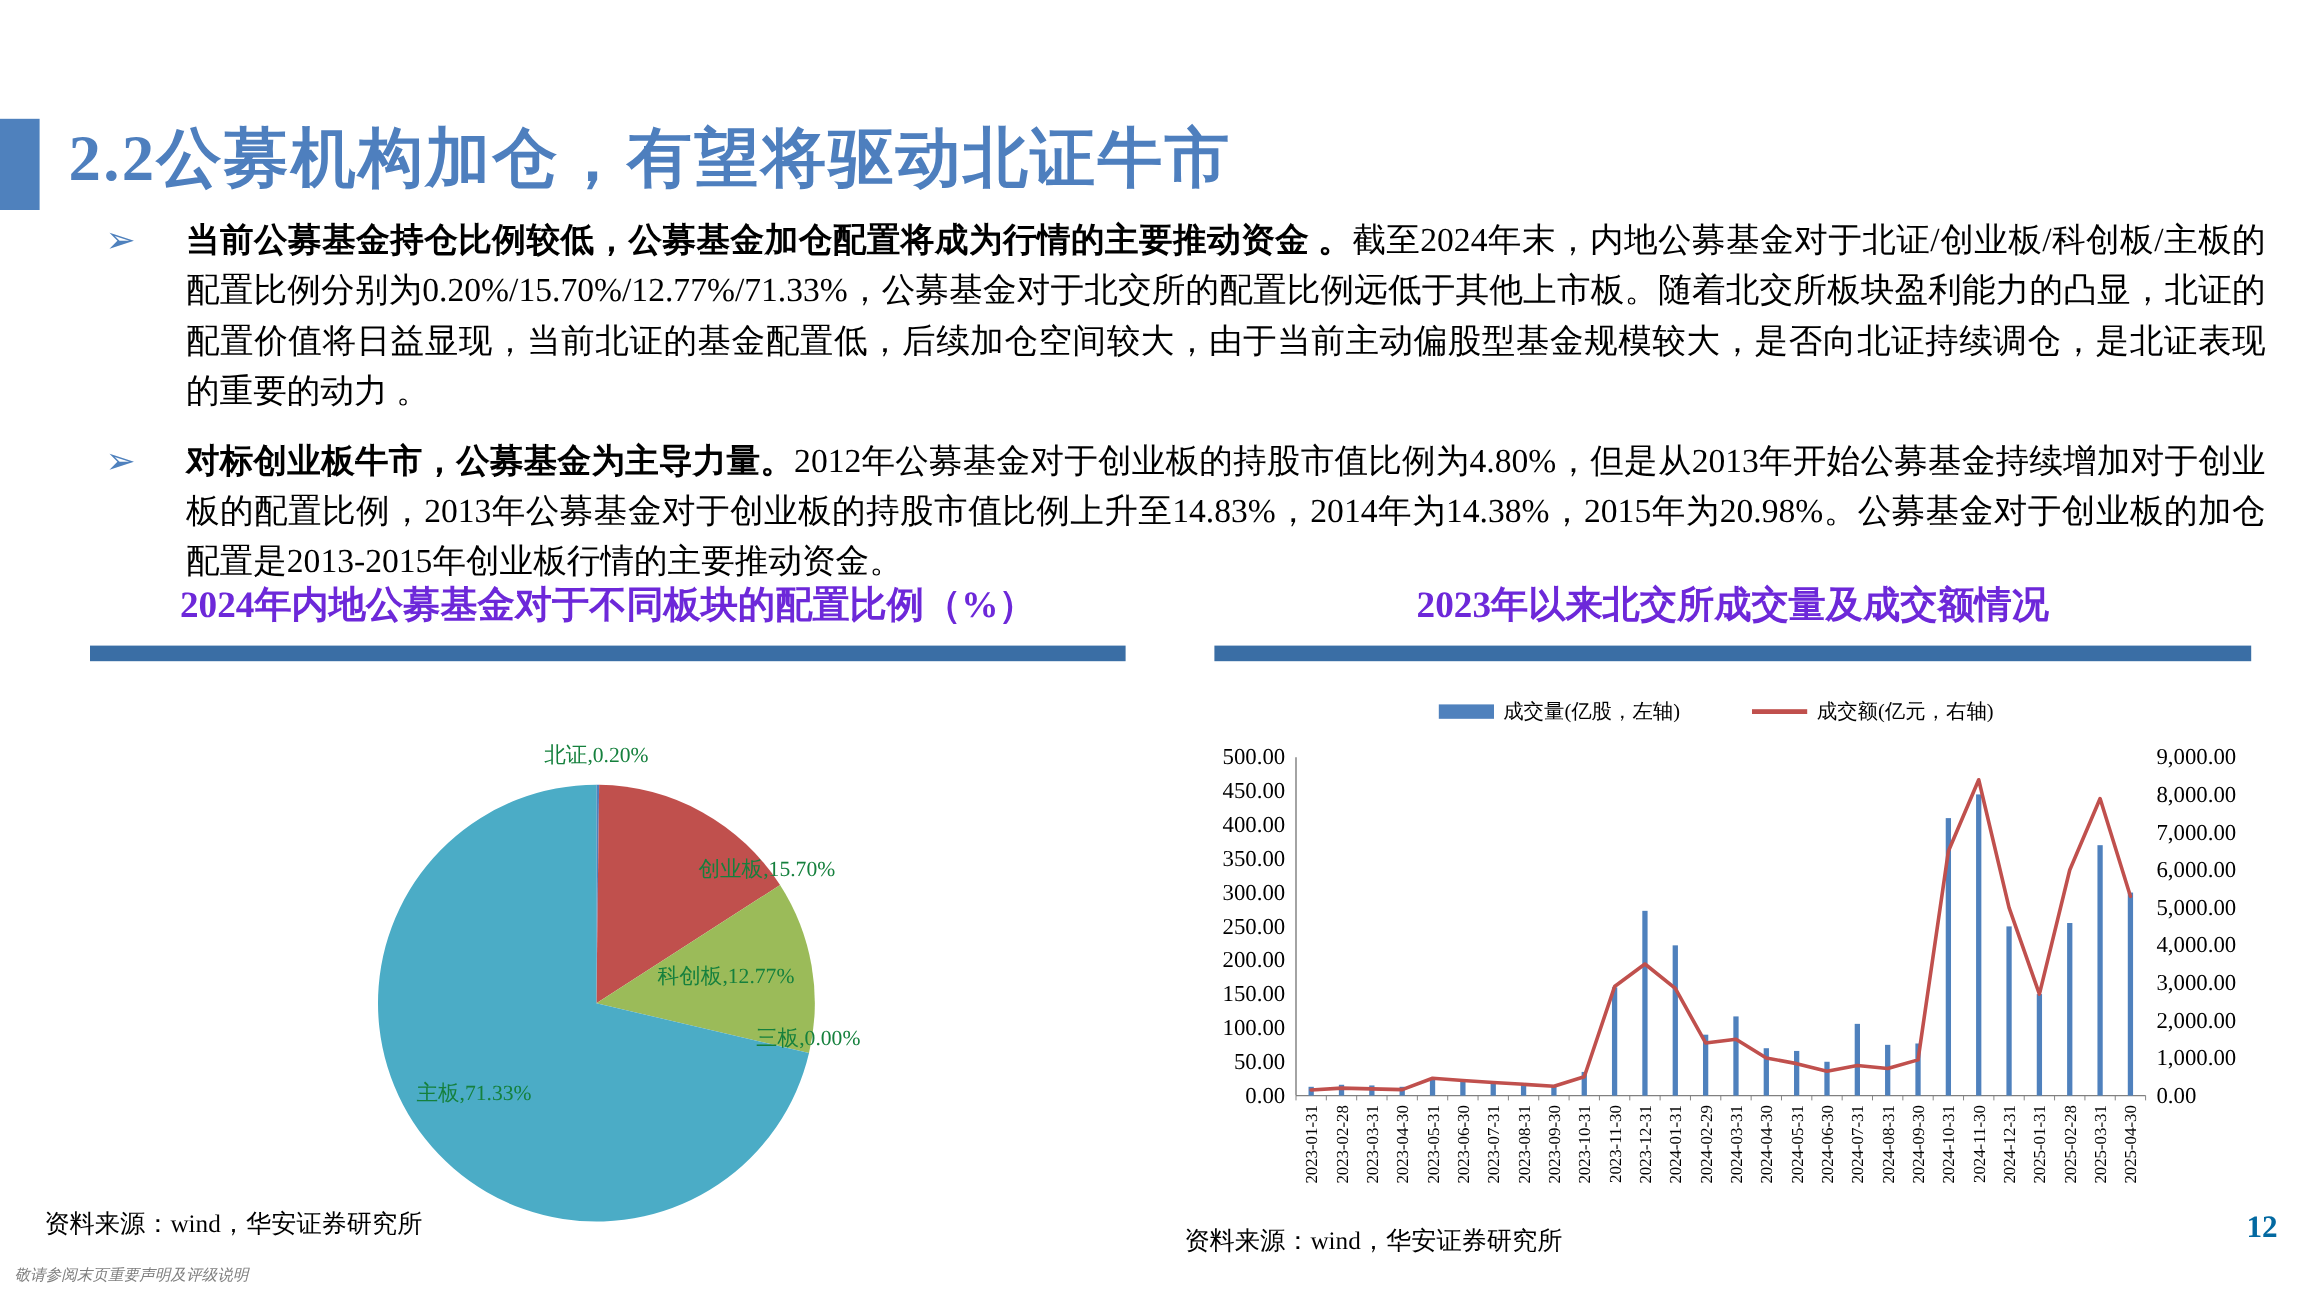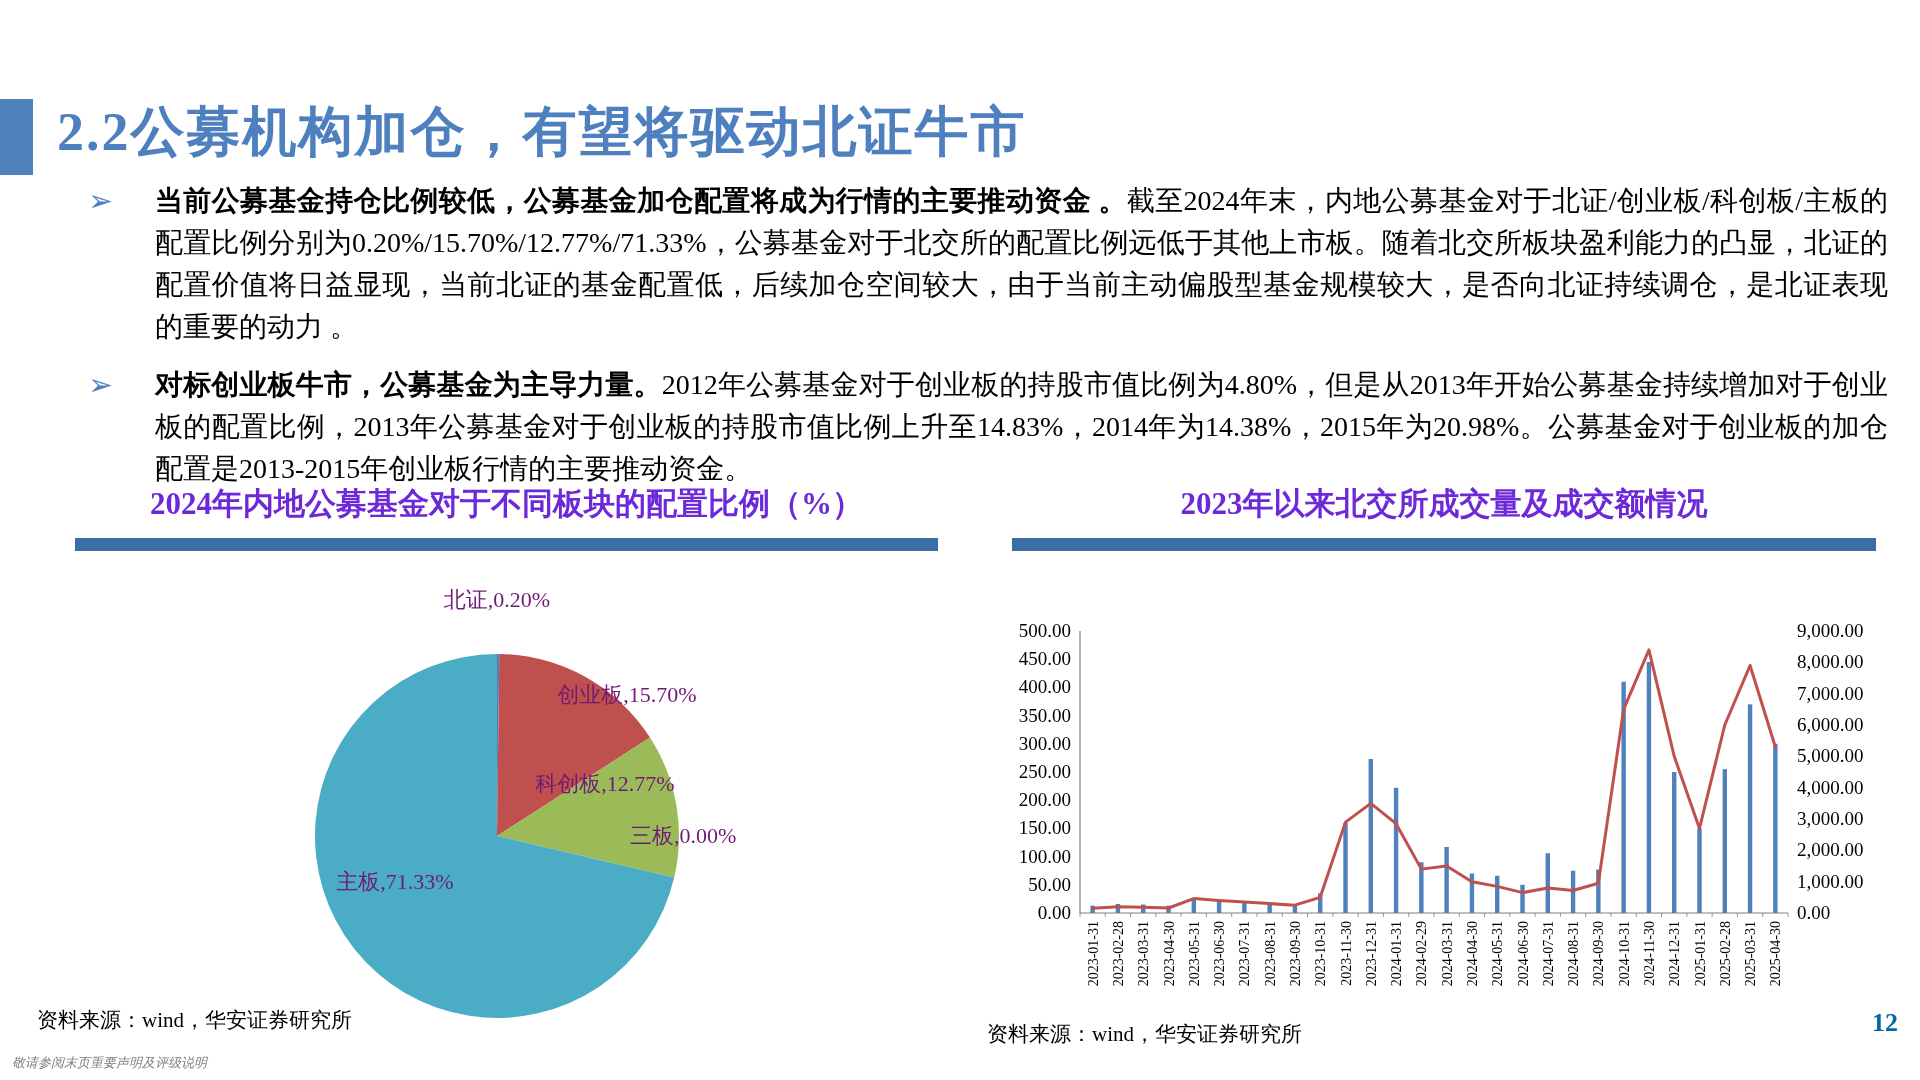--- a/index.html
+++ b/index.html
@@ -26,23 +26,23 @@
     position:absolute;top:483px;text-align:center;
     font-size:31px;font-weight:bold;color:#6d28d9;white-space:nowrap;
   }
   .panel-title.left{left:75px;width:863px;}
   .panel-title.right{left:1012px;width:864px;text-align:center;}
   .title-bar{position:absolute;top:538px;height:13px;background:#3A6EA5;}
   .title-bar.left{left:75px;width:863px;}
   .title-bar.right{left:1012px;width:864px;}
   
   .pie-wrap{position:absolute;left:300px;top:640px;width:400px;height:395px;}
-  .pie-label{position:absolute;font-size:22px;color:#701a75;text-align:center;white-space:nowrap;}
+  .pie-label{position:absolute;font-size:18px;color:#15803d;text-align:center;white-space:nowrap;margin-top:32px;}
   .pie-label.l-bse{left:427px;top:585px;width:140px;}
-  .pie-label.l-chinext{left:500px;top:680px;width:160px;padding-left:47px;}
+  .pie-label.l-chinext{left:512px;top:680px;width:160px;padding-left:47px;}
   .pie-label.l-star{left:520px;top:769px;width:170px;}
   .pie-label.l-neeq{left:630px;top:821px;width:160px;text-align:left;}
   .pie-label.l-main{left:315px;top:867px;width:160px;}
   
   .combo-wrap{position:absolute;left:985px;top:575px;width:890px;height:460px;}
   .combo-legend{
     position:absolute;left:0;top:6px;width:100%;
     display:flex;justify-content:center;align-items:center;gap:60px;
     font-size:17px;
   }
@@ -91,20 +91,30 @@
       <path d="M 197,196 L 374.18265216035684,237.59696832008305 A 182,182 0 1 1 196.9999999999998,14 Z" fill="#4BACC6"></path>
     </svg>
 </div>
 <div class="pie-label l-bse">北证,0.20%</div>
 <div class="pie-label l-chinext">创业板,15.70%</div>
 <div class="pie-label l-star">科创板,12.77%</div>
 <div class="pie-label l-neeq">三板,0.00%</div>
 <div class="pie-label l-main">主板,71.33%</div>
 
 <div class="combo-wrap">
+  <div class="combo-legend">
+    <div class="legend-item">
+      <span class="swatch-bar"></span>
+      <span>成交量(亿股，左轴)</span>
+    </div>
+    <div class="legend-item">
+      <span class="swatch-line"></span>
+      <span>成交额(亿元，右轴)</span>
+    </div>
+  </div>
   <svg id="combo-svg" class="combo-svg" width="890" height="460" viewBox="0 0 890 460">
       <line x1="95" y1="56" x2="95" y2="338" stroke="#808080" stroke-width="1.2"></line>
       <line x1="95" y1="338" x2="803" y2="338" stroke="#808080" stroke-width="1.2"></line>
       <text x="86" y="344" text-anchor="end" font-size="19">0.00</text>
       <text x="86" y="315.8" text-anchor="end" font-size="19">50.00</text>
       <text x="86" y="287.6" text-anchor="end" font-size="19">100.00</text>
       <text x="86" y="259.4" text-anchor="end" font-size="19">150.00</text>
       <text x="86" y="231.2" text-anchor="end" font-size="19">200.00</text>
       <text x="86" y="203" text-anchor="end" font-size="19">250.00</text>
       <text x="86" y="174.8" text-anchor="end" font-size="19">300.00</text>

